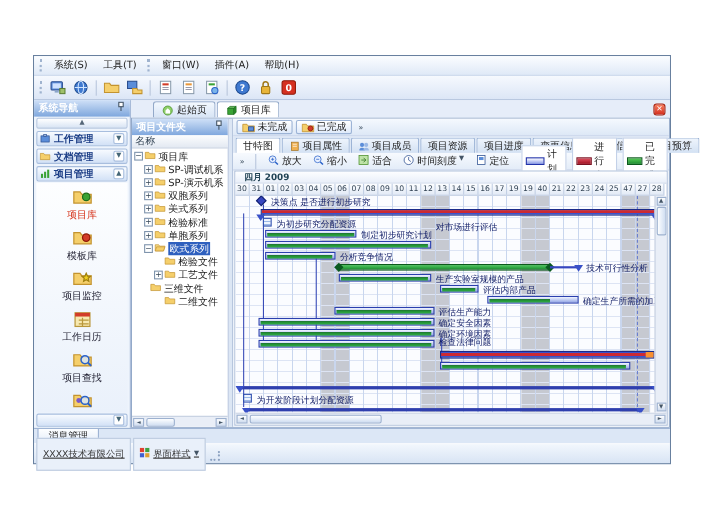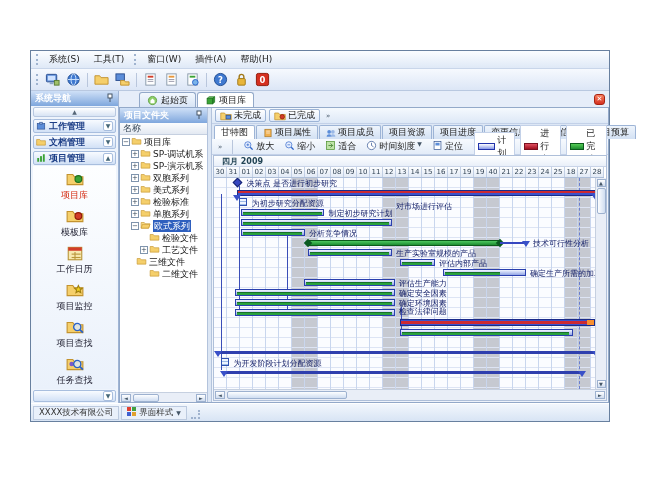--- a/index.html
+++ b/index.html
@@ -112,21 +112,21 @@
     display:flex;flex-direction:column;align-items:center;padding:1px 0;}
   .vthumb{width:9px;height:26px;background:linear-gradient(90deg,#fdfeff,#cfddf1);border:1px solid #9db1cf;border-radius:2px;margin-top:1px;}
   .vspace{flex:1;}
   .ghscroll{height:11px;flex:none;border-top:1px solid #c6d0e0;background:#e9eef7;display:flex;align-items:center;padding:0 1px;width:100%;}
   
   .msgrow{height:14px;flex:none;background:#dce7f6;border-top:1px solid #9fb4d4;display:flex;align-items:stretch;}
   .msgtab{margin-left:3px;padding:0 9px;background:linear-gradient(#fdfeff,#e4edf9);border:1px solid #9fb4d4;
     border-top:none;display:flex;align-items:center;}
   .statusbar{height:18px;flex:none;background:linear-gradient(#f2f7fd,#d8e4f4);border-top:1px solid #fff;
     display:flex;align-items:center;gap:2px;padding:0 2px;font-size:8.5px;color:#333;}
-  .spanel{border:1px solid #bccadf;height:14px;display:flex;align-items:center;padding:0 5px;background:#e9f0fa;white-space:nowrap;}
+  .spanel{border:1px solid #bccadf;height:30px;display:flex;align-items:center;padding:0 5px;background:#e9f0fa;white-space:nowrap;text-decoration:underline;}
   .sfill{flex:1;justify-content:flex-start;}
   .sgrip{width:12px;height:14px;flex:none;display:flex;align-items:flex-end;justify-content:flex-end;}
 </style>
 </head>
 <body>
 
 <div class="window">
 
   <div class="menubar">
     <span class="grip"></span>
@@ -268,37 +268,37 @@
                 <svg width="20" height="18" viewBox="0 0 16 16" xmlns="http://www.w3.org/2000/svg">
                   <path d="M1,13 V4 h5 l1.5,2 H15 v7 z" fill="#f5cf6b" stroke="#c3932f"></path>
                   <circle cx="11" cy="8" r="3" fill="#d23c28" stroke="#8f1808"></circle>
                 </svg>
               </div>
               <div class="lbl">模板库</div>
             </div>
             <div class="nav-item">
               <div style="display: inline-flex; align-items: center;">
                 <svg width="20" height="18" viewBox="0 0 16 16" xmlns="http://www.w3.org/2000/svg">
+                  <path d="M1,13 V4 h5 l1.5,2 H15 v7 z" fill="#f5cf6b" stroke="#c3932f"></path>
+                  <path d="M11,4 l1,2.2 2.4,.2 -1.8,1.6 .5,2.4 -2.1,-1.3 -2.1,1.3 .5,-2.4 -1.8,-1.6 2.4,-.2 z" fill="#f0d020" stroke="#a08010"></path>
+                </svg>
+              </div>
+              <div class="lbl">项目监控</div>
+            </div>
+            <div class="nav-item">
+              <div style="display: inline-flex; align-items: center;">
+                <svg width="20" height="18" viewBox="0 0 16 16" xmlns="http://www.w3.org/2000/svg">
                   <rect x="2" y="3" width="12" height="11" fill="#f7e9b0" stroke="#b9973b"></rect>
                   <rect x="2" y="3" width="12" height="3" fill="#d23c28"></rect>
                   <line x1="5" y1="9" x2="13" y2="9" stroke="#b9973b"></line>
                   <line x1="5" y1="12" x2="13" y2="12" stroke="#b9973b"></line>
                   <line x1="8" y1="7" x2="8" y2="14" stroke="#b9973b"></line>
                 </svg>
               </div>
               <div class="lbl">工作日历</div>
-            </div>
-            <div class="nav-item">
-              <div style="display: inline-flex; align-items: center;">
-                <svg width="20" height="18" viewBox="0 0 16 16" xmlns="http://www.w3.org/2000/svg">
-                  <path d="M1,13 V4 h5 l1.5,2 H15 v7 z" fill="#f5cf6b" stroke="#c3932f"></path>
-                  <path d="M11,4 l1,2.2 2.4,.2 -1.8,1.6 .5,2.4 -2.1,-1.3 -2.1,1.3 .5,-2.4 -1.8,-1.6 2.4,-.2 z" fill="#f0d020" stroke="#a08010"></path>
-                </svg>
-              </div>
-              <div class="lbl">项目监控</div>
             </div>
             <div class="nav-item">
               <div style="display: inline-flex; align-items: center;">
                 <svg width="20" height="18" viewBox="0 0 16 16" xmlns="http://www.w3.org/2000/svg">
                   <path d="M1,13 V4 h5 l1.5,2 H15 v7 z" fill="#f5cf6b" stroke="#c3932f"></path>
                   <circle cx="10" cy="8" r="3.2" fill="#d8e8ff" fill-opacity=".8" stroke="#2a62c9" stroke-width="1.2"></circle>
                   <line x1="12.3" y1="10.3" x2="15" y2="13" stroke="#2a62c9" stroke-width="1.6"></line>
                 </svg>
               </div>
               <div class="lbl">项目查找</div>
@@ -608,21 +608,21 @@
                 <div class="dcell">16</div>
                 <div class="dcell">17</div>
                 <div class="dcell">19</div>
                 <div class="dcell">19</div>
                 <div class="dcell">40</div>
                 <div class="dcell">21</div>
                 <div class="dcell">22</div>
                 <div class="dcell">23</div>
                 <div class="dcell">24</div>
                 <div class="dcell">25</div>
-                <div class="dcell">18</div>
+                <div class="dcell">47</div>
                 <div class="dcell">27</div>
                 <div class="dcell">28</div>
               </div>
             <div class="gridwrap" id="gridwrap">
                 <div class="weekend" style="left: 78px;"></div>
                 <div class="weekend" style="left: 169px;"></div>
                 <div class="weekend" style="left: 260px;"></div>
                 <div class="weekend" style="left: 351px;"></div>
                 <div class="gridlines"></div>
                 <div class="todayline" style="left: 364.65px;"></div>
@@ -710,20 +710,23 @@
               <span class="vspace"></span>
               <span class="sbtn" style="width:9px;">▼</span>
             </div>
           </div>
         </div>
 
       </div>
     </div>
   </div>
 
+  <div class="msgrow">
+    <span class="msgtab">消息管理</span>
+  </div>
 
   <div class="statusbar">
     <span class="spanel">XXXX技术有限公司</span>
     <span class="spanel">
       <span style="margin-right:3px;"><svg width="9" height="9" viewBox="0 0 9 9">
             <rect x="0" y="0" width="4" height="4" fill="#e04030"></rect>
             <rect x="5" y="0" width="4" height="4" fill="#40a040"></rect>
             <rect x="0" y="5" width="4" height="4" fill="#4060d0"></rect>
             <rect x="5" y="5" width="4" height="4" fill="#e0a030"></rect>
           </svg></span>

